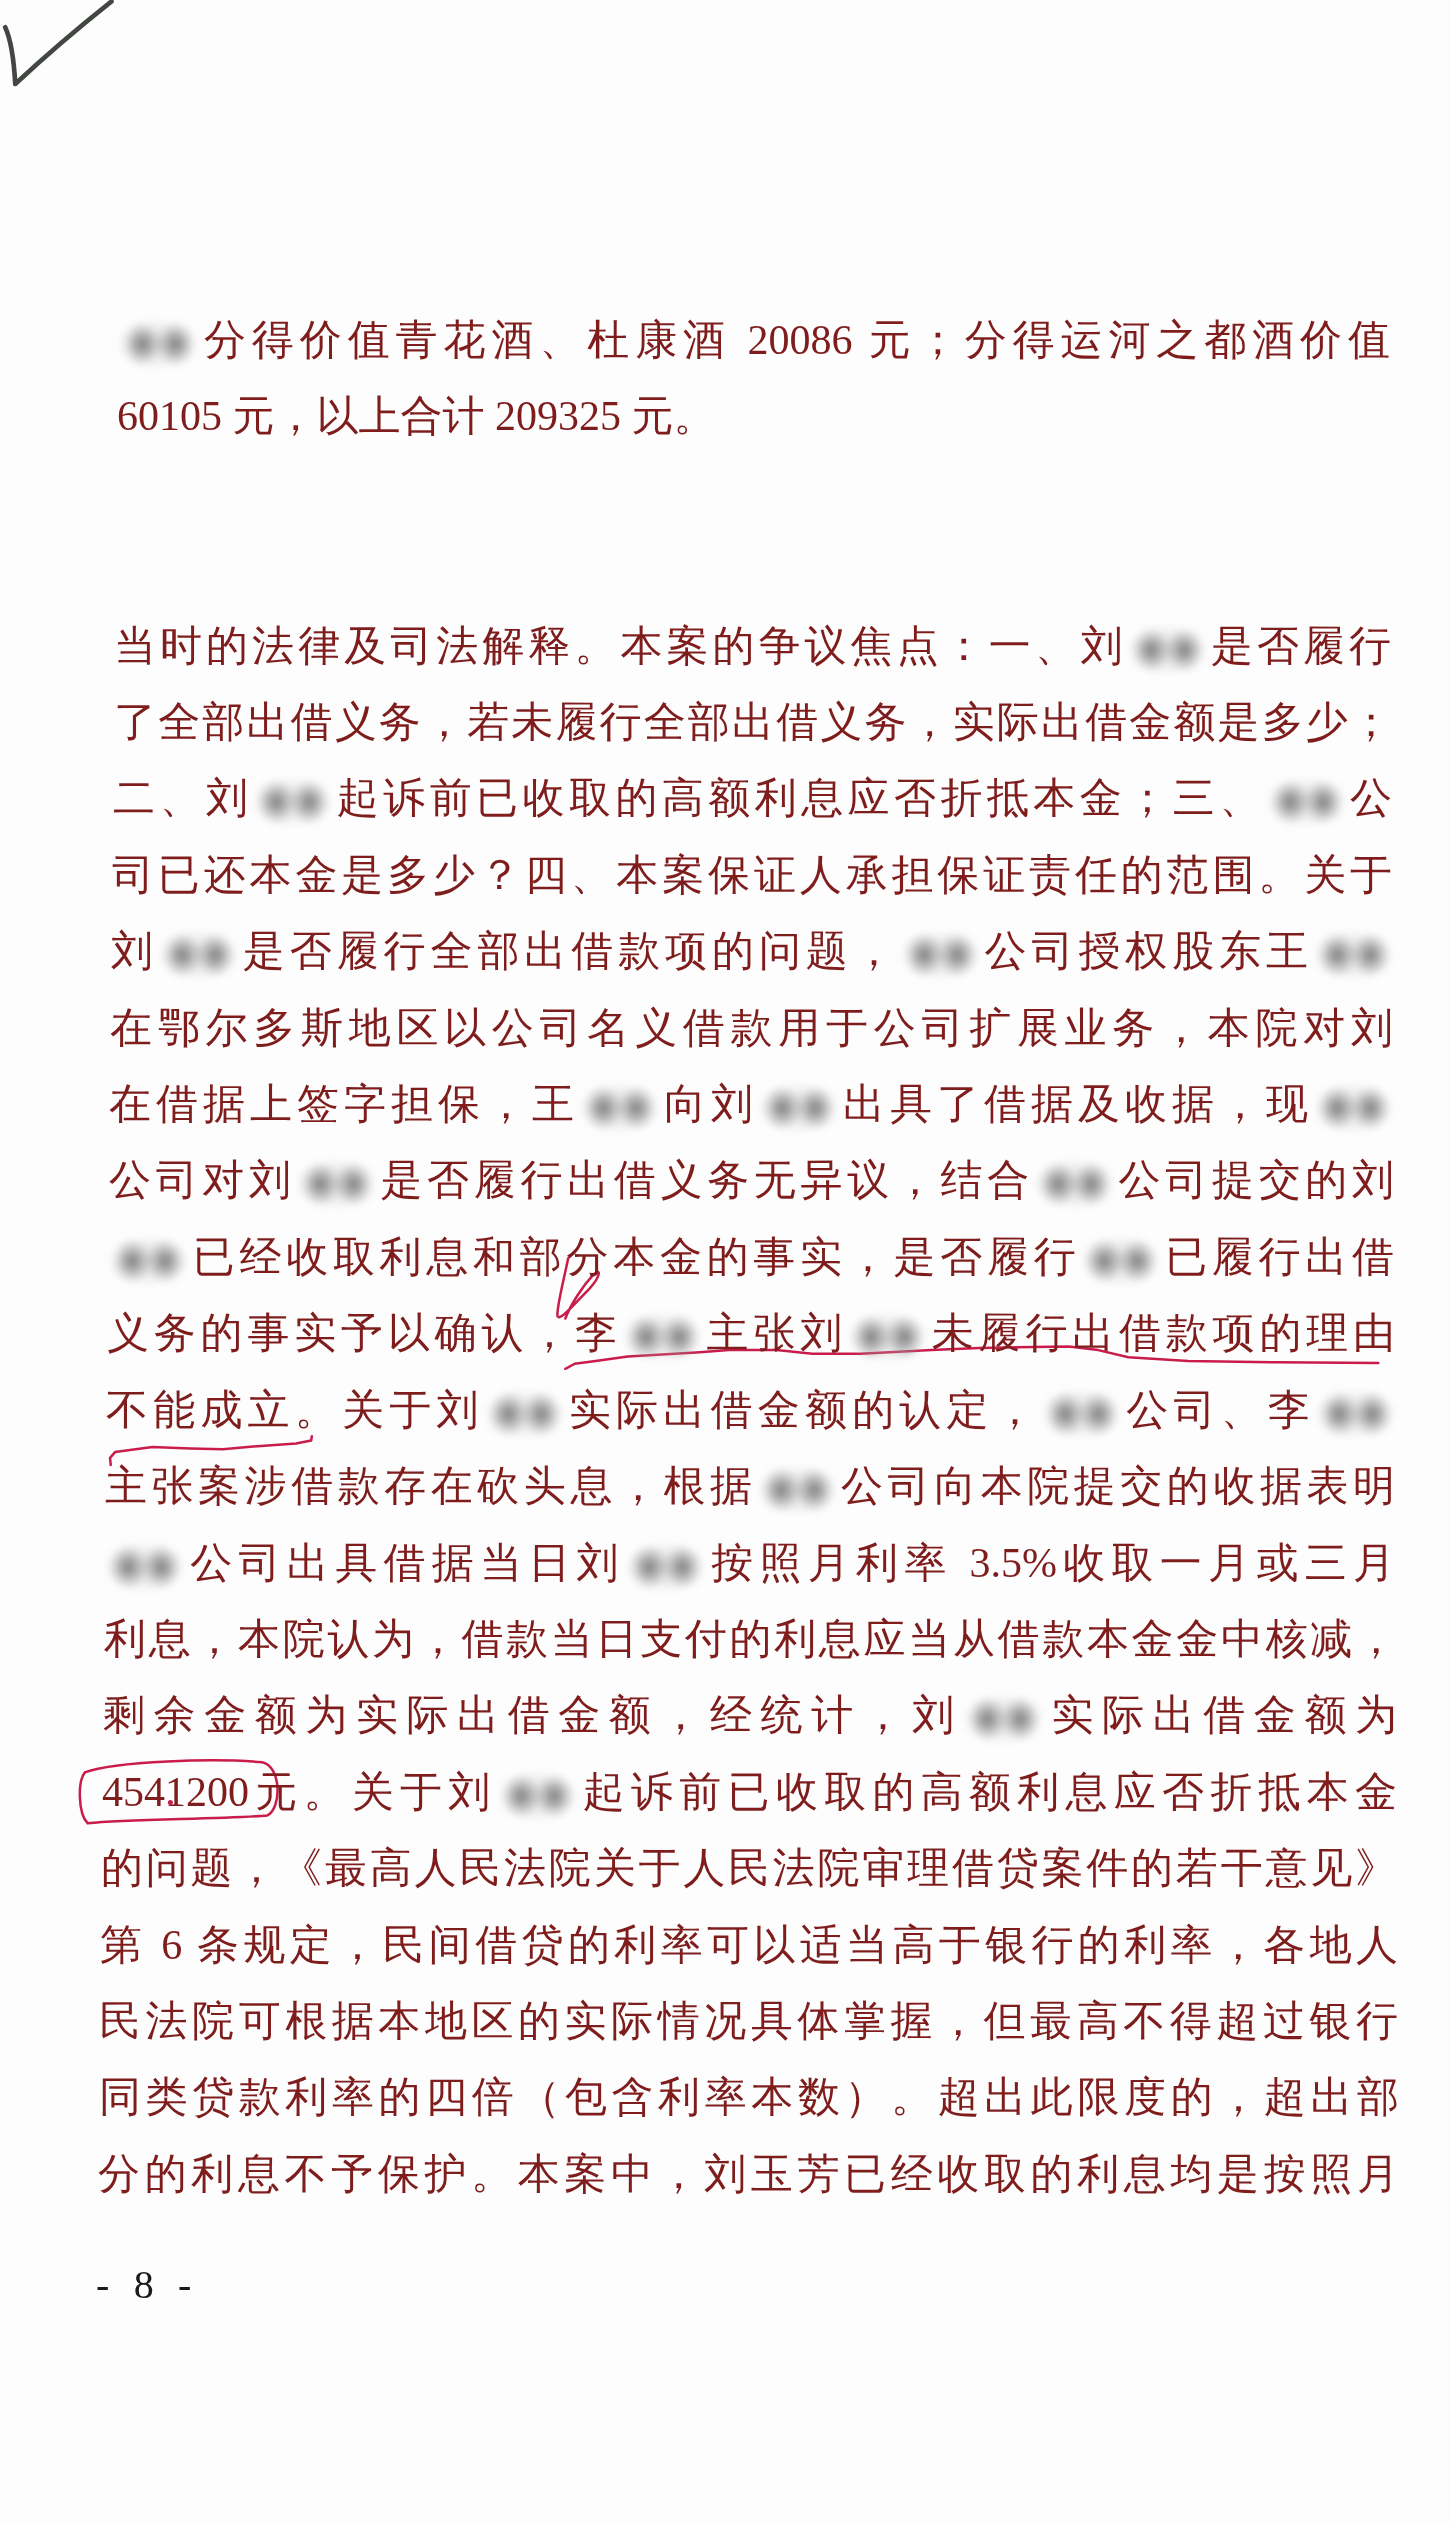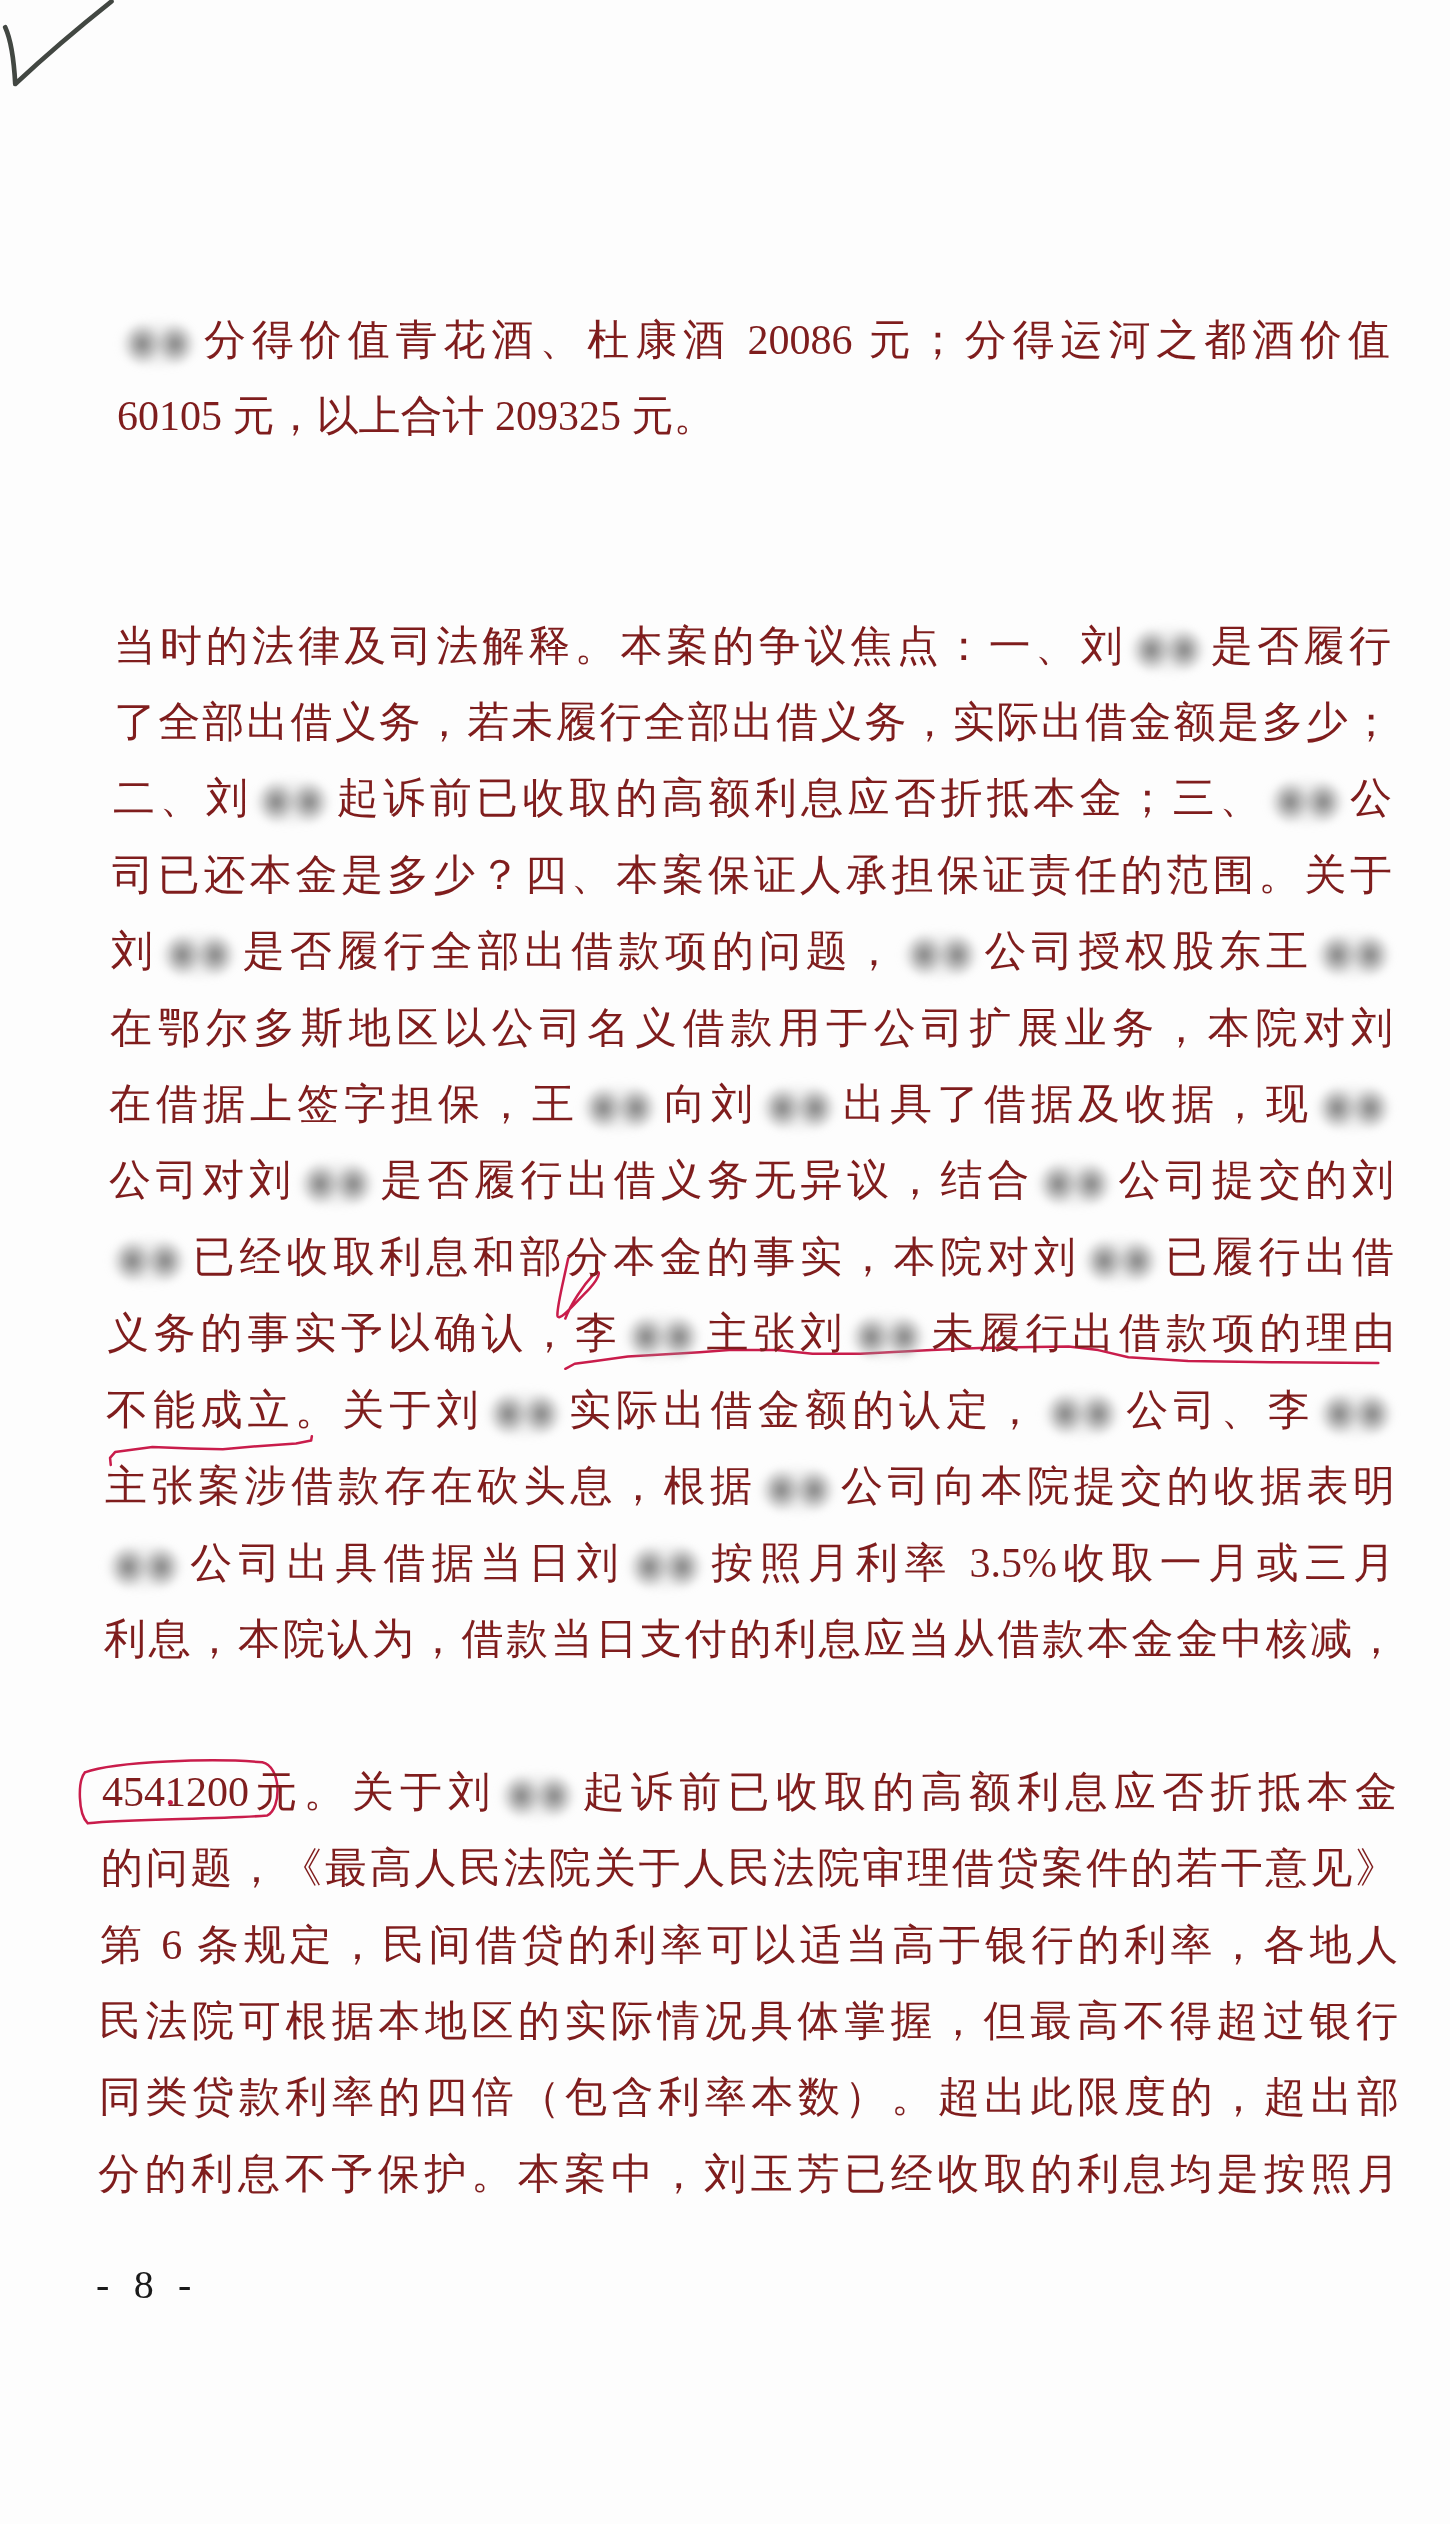--- a/index.html
+++ b/index.html
@@ -55,26 +55,27 @@
       <div class="line" style="top: 0px; left: 118px; width: 1272px;"><span class="redaction" style="width: 80px;"></span><span class="seg">分得价值青花酒、杜康酒 20086 元；分得运河之都酒价值</span></div>
       <div class="line left" style="top: 76px; left: 117px; width: 1273px;"><span class="seg">60105 元，以上合计 209325 元。</span></div>
       <div class="line" style="top: 306px; left: 114px; width: 1277px;"><span class="seg">当时的法律及司法解释。本案的争议焦点：一、刘</span><span class="redaction" style="width: 80px;"></span><span class="seg">是否履行</span></div>
       <div class="line" style="top: 382px; left: 114px; width: 1278px;"><span class="seg">了全部出借义务，若未履行全部出借义务，实际出借金额是多少；</span></div>
       <div class="line" style="top: 458px; left: 113px; width: 1279px;"><span class="seg">二、刘</span><span class="redaction" style="width: 80px;"></span><span class="seg">起诉前已收取的高额利息应否折抵本金；三、</span><span class="redaction" style="width: 80px;"></span><span class="seg">公</span></div>
       <div class="line" style="top: 535px; left: 112px; width: 1280px;"><span class="seg">司已还本金是多少？四、本案保证人承担保证责任的范围。关于</span></div>
       <div class="line" style="top: 611px; left: 111px; width: 1282px;"><span class="seg">刘</span><span class="redaction" style="width: 80px;"></span><span class="seg">是否履行全部出借款项的问题，</span><span class="redaction" style="width: 80px;"></span><span class="seg">公司授权股东王</span><span class="redaction" style="width: 80px;"></span></div>
       <div class="line" style="top: 688px; left: 110px; width: 1283px;"><span class="seg">在鄂尔多斯地区以公司名义借款用于公司扩展业务，本院对刘</span></div>
       <div class="line" style="top: 764px; left: 109px; width: 1284px;"><span class="seg">在借据上签字担保，王</span><span class="redaction" style="width: 80px;"></span><span class="seg">向刘</span><span class="redaction" style="width: 80px;"></span><span class="seg">出具了借据及收据，现</span><span class="redaction" style="width: 80px;"></span></div>
       <div class="line" style="top: 840px; left: 109px; width: 1285px;"><span class="seg">公司对刘</span><span class="redaction" style="width: 80px;"></span><span class="seg">是否履行出借义务无异议，结合</span><span class="redaction" style="width: 80px;"></span><span class="seg">公司提交的刘</span></div>
-      <div class="line" style="top: 917px; left: 108px; width: 1286px;"><span class="redaction" style="width: 80px;"></span><span class="seg">已经收取利息和部分本金的事实，本院对刘</span><span class="redaction" style="width: 80px;"></span><span class="seg">已履行出借</span></div>
+      <div class="line" style="top: 917px; left: 108px; width: 1286px;"><span class="redaction" style="width: 80px;"></span><span class="seg">已经收取利息和部分本金的事实，是否履行</span><span class="redaction" style="width: 80px;"></span><span class="seg">已履行出借</span></div>
       <div class="line" style="top: 993px; left: 107px; width: 1288px;"><span class="seg">义务的事实予以确认，李</span><span class="redaction" style="width: 80px;"></span><span class="seg">主张刘</span><span class="redaction" style="width: 80px;"></span><span class="seg">未履行出借款项的理由</span></div>
       <div class="line" style="top: 1070px; left: 106px; width: 1289px;"><span class="seg">不能成立。关于刘</span><span class="redaction" style="width: 80px;"></span><span class="seg">实际出借金额的认定，</span><span class="redaction" style="width: 80px;"></span><span class="seg">公司、李</span><span class="redaction" style="width: 80px;"></span></div>
       <div class="line" style="top: 1146px; left: 105px; width: 1290px;"><span class="seg">主张案涉借款存在砍头息，根据</span><span class="redaction" style="width: 80px;"></span><span class="seg">公司向本院提交的收据表明</span></div>
       <div class="line" style="top: 1223px; left: 104px; width: 1291px;"><span class="redaction" style="width: 80px;"></span><span class="seg">公司出具借据当日刘</span><span class="redaction" style="width: 80px;"></span><span class="seg">按照月利率 3.5%收取一月或三月</span></div>
       <div class="line" style="top: 1299px; left: 104px; width: 1293px;"><span class="seg">利息，本院认为，借款当日支付的利息应当从借款本金金中核减，</span></div>
+      <div class="line" style="top: 1375px; left: 103px; width: 1294px;"><span class="seg">剩余金额为实际出借金额，经统计，刘</span><span class="redaction" style="width: 80px;"></span><span class="seg">实际出借金额为</span></div>
       <div class="line" style="top: 1452px; left: 102px; width: 1295px;"><span class="seg">4541200</span><span class="seg">元。关于刘</span><span class="redaction" style="width: 80px;"></span><span class="seg">起诉前已收取的高额利息应否折抵本金</span></div>
       <div class="line" style="top: 1528px; left: 101px; width: 1296px;"><span class="seg">的问题，《最高人民法院关于人民法院审理借贷案件的若干意见》</span></div>
       <div class="line" style="top: 1605px; left: 100px; width: 1298px;"><span class="seg">第 6 条规定，民间借贷的利率可以适当高于银行的利率，各地人</span></div>
       <div class="line" style="top: 1681px; left: 99px; width: 1299px;"><span class="seg">民法院可根据本地区的实际情况具体掌握，但最高不得超过银行</span></div>
       <div class="line" style="top: 1757px; left: 99px; width: 1300px;"><span class="seg">同类贷款利率的四倍（包含利率本数）。超出此限度的，超出部</span></div>
       <div class="line" style="top: 1834px; left: 98px; width: 1301px;"><span class="seg">分的利息不予保护。本案中，刘玉芳已经收取的利息均是按照月</span></div>
     </div>
 
   <div class="page-number">- 8 -</div>
 </div>

